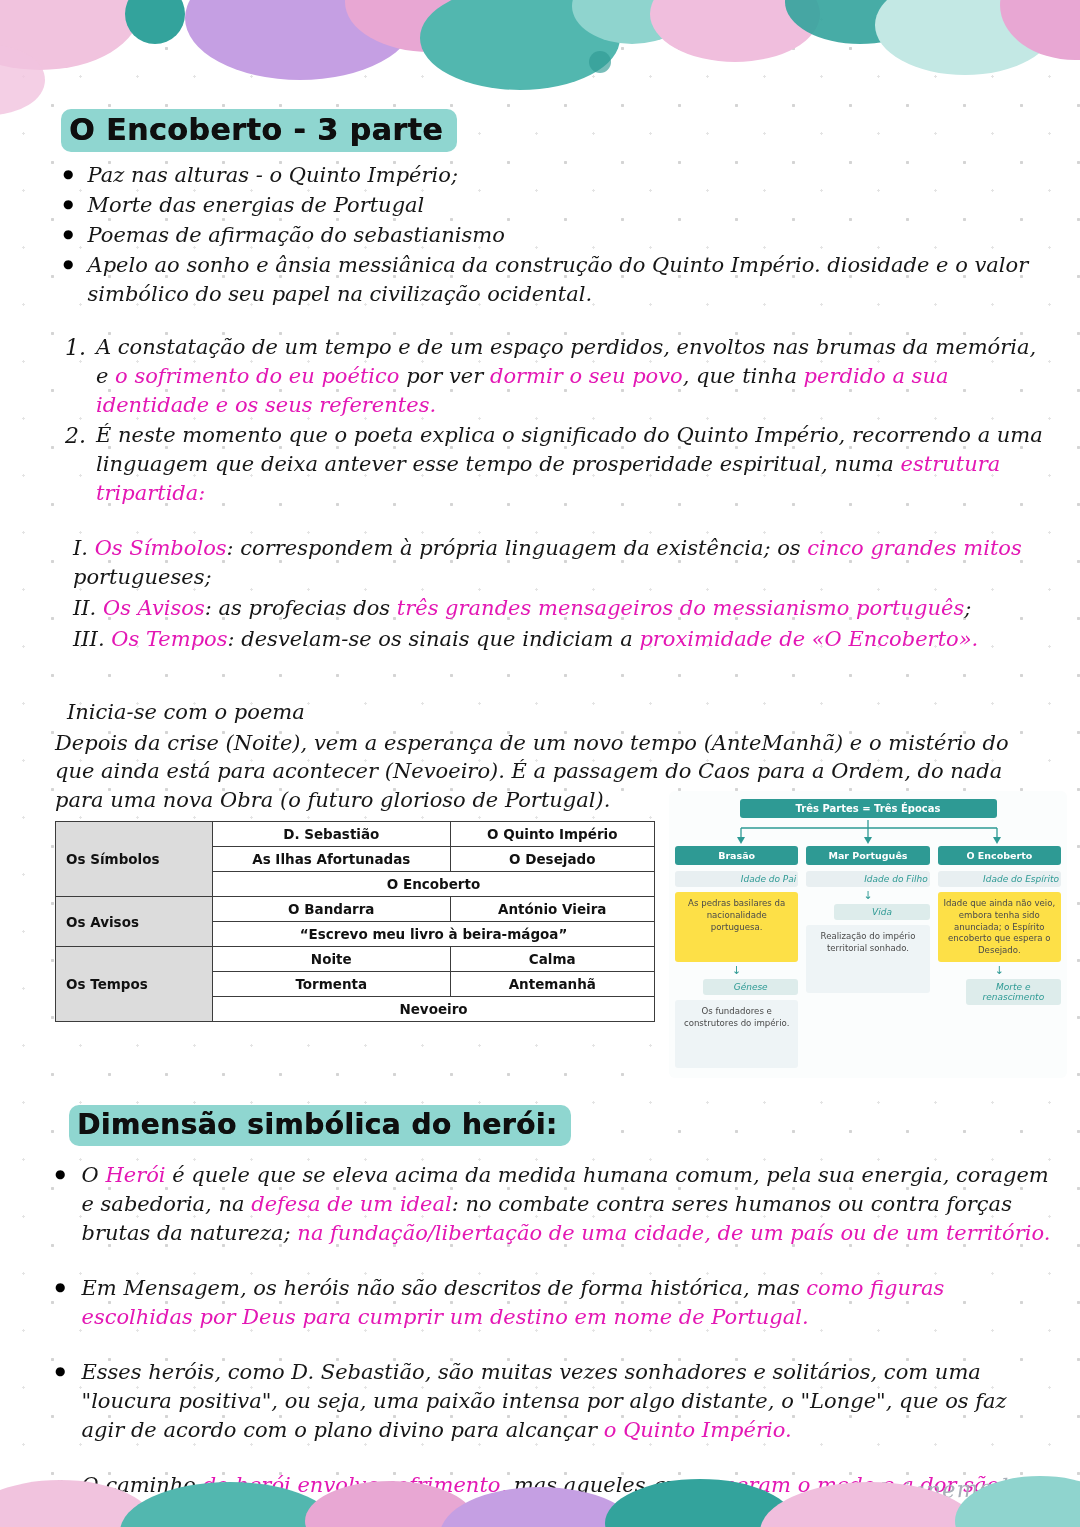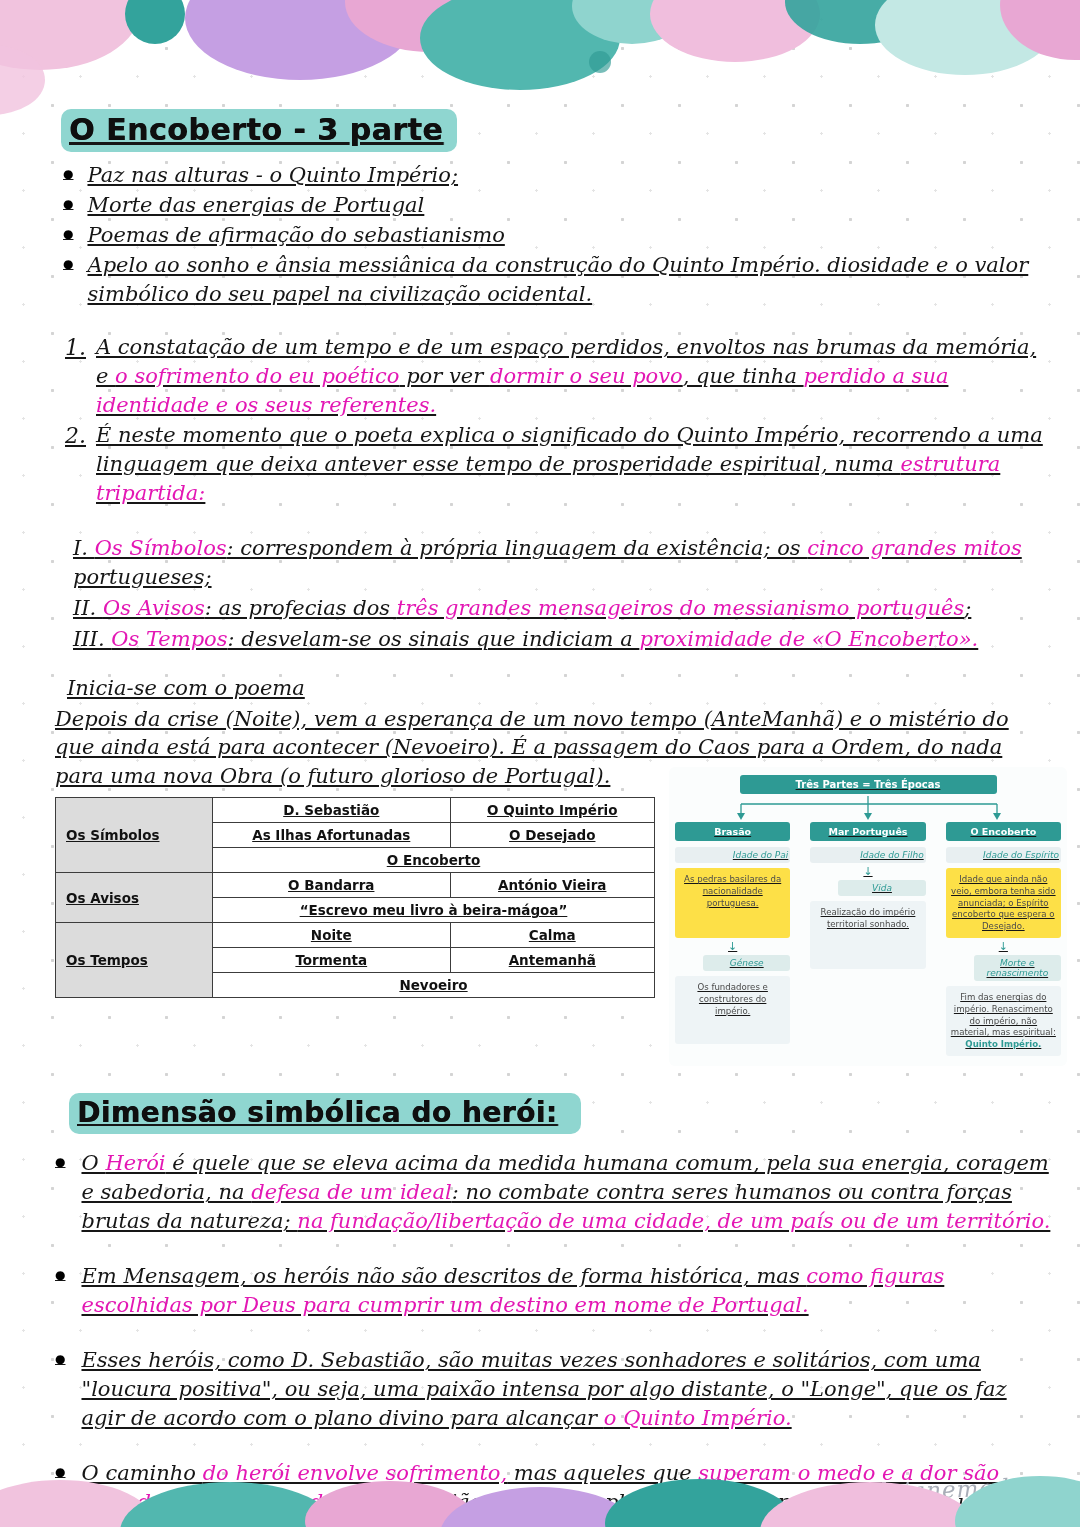--- a/index.html
+++ b/index.html
@@ -3,21 +3,21 @@
 <meta charset="utf-8">
 <style>
   :root{
     --pink:#e317b4;
     --teal:#2e9a94;
     --highlight:#8fd6d0;
   }
   html,body{margin:0;padding:0;background:#ffffff;}
   .page{
     position:relative;width:1080px;height:1527px;background:#ffffff;overflow:hidden;
-    font-family:"DejaVu Serif","Liberation Serif",serif;color:#161616;text-decoration:underline;
+    font-family:"DejaVu Serif","Liberation Serif",serif;color:#161616;
   }
   .dots{
     position:absolute;inset:0;pointer-events:none;
     background-image:radial-gradient(#cdcdcd 1.4px,transparent 1.5px),radial-gradient(#e0e0e0 1.2px,transparent 1.3px);
     background-size:57px 57px,57px 57px;
     background-position:24px 20px,52px 48px;
     opacity:.85;
   }
   .deco{position:absolute;left:0;width:100%;pointer-events:none;}
   .deco-top{top:0;}
@@ -28,55 +28,55 @@
     font-family:"DejaVu Sans","Liberation Sans",sans-serif;font-weight:800;
     font-size:30px;letter-spacing:.5px;margin:0 0 14px 6px;color:#0f0f0f;
     text-shadow:.6px 0 #0f0f0f;
   }
   .big-title .hl{background:var(--highlight);border-radius:10px;padding:3px 14px 5px 8px;}
   .sec2-title{
     font-family:"DejaVu Sans","Liberation Sans",sans-serif;font-weight:800;
     font-size:28px;letter-spacing:.5px;margin:30px 0 20px 14px;color:#0f0f0f;
     text-shadow:.6px 0 #0f0f0f;
   }
-  .sec2-title .hl{background:var(--highlight);border-radius:10px;padding:3px 24px 5px 8px;}
+  .sec2-title .hl{background:var(--highlight);border-radius:10px;padding:3px 14px 5px 8px;}
 
   .itxt,.num-text,.roman-item,.para,.bullet-text{font-style:italic;font-size:21px;line-height:1.38;color:#161616;}
   .seg-pink{color:var(--pink);}
 
   .bullets{list-style:none;margin:0 0 0 8px;padding:0;}
   .bullets li{display:flex;gap:14px;margin:1px 0;}
   .bullets li::before{content:"●";font-size:12px;line-height:2.2;color:#000;}
 
   .numlist{margin:24px 0 0 10px;}
   .num-item{display:flex;gap:10px;margin:1px 0;}
   .num{font-style:italic;font-size:22px;line-height:1.32;}
 
   .romans{margin:26px 0 0 2px;}
   .roman-item{margin:2px 16px;}
 
-  .paras{margin-top:20px;}
+  .paras{margin-top:44px;}
   .para-intro{margin:0 0 2px 12px;}
   .para-main{margin:0;max-width:1005px;}
 
   .tablerow{display:flex;margin-top:6px;align-items:flex-start;gap:14px;}
   table.summary{
     border-collapse:collapse;font-family:"DejaVu Sans","Liberation Sans",sans-serif;
     font-weight:bold;font-size:13.5px;width:600px;flex:0 0 auto;background:#fff;color:#111;
   }
   .summary td{border:1.2px solid #3c3c3c;padding:2px 20px;text-align:center;height:20px;}
   .summary td.lbl{background:#dcdcdc;text-align:left;width:126px;padding-left:10px;}
 
   .diagram{
     width:386px;flex:0 0 auto;margin-top:-30px;background:#fbfdfd;border-radius:6px;
     padding:8px 6px 10px 6px;font-family:"DejaVu Sans","Liberation Sans",sans-serif;
   }
   .diag-title{width:225px;margin:0 auto;background:var(--teal);color:#fff;font-size:10px;font-weight:bold;text-align:center;padding:4px 16px;border-radius:3px;}
   .connector{display:block;margin:2px auto 0 auto;}
-  .diag-cols{display:flex;gap:20px;}
+  .diag-cols{display:flex;gap:8px;}
   .diag-col{flex:1;display:flex;flex-direction:column;}
   .diag-header{background:var(--teal);color:#fff;font-size:9.5px;font-weight:bold;text-align:center;padding:4px 2px;border-radius:3px;}
   .diag-age{background:#e8eff1;color:var(--teal);font-size:9px;font-style:italic;text-align:right;padding:3px 2px;border-radius:3px;margin-top:6px;}
   .diag-desc{background:#fde047;color:#4a4a4a;font-size:8.6px;text-align:center;padding:6px 5px;border-radius:3px;margin-top:5px;min-height:58px;line-height:1.35;}
   .diag-arrow{color:var(--teal);text-align:center;font-size:11px;line-height:1;margin:3px 0;}
   .diag-stage{background:#ddeceb;color:var(--teal);font-size:9px;font-style:italic;text-align:center;padding:3px 2px;border-radius:3px;margin-left:28px;}
   .diag-stagedesc{background:#eef4f6;color:#4a4a4a;font-size:8.6px;text-align:center;padding:6px 5px;border-radius:3px;margin-top:5px;min-height:56px;line-height:1.35;}
   .tealb{color:var(--teal);font-weight:bold;}
 
   .hero-bullets{list-style:none;margin:0;padding:0;}
@@ -221,23 +221,20 @@
               <span>Realização do império territorial sonhado.</span><span class="tealb"></span>
             </div>
           </div>
 
           <div class="diag-col">
             <div class="diag-header">O Encoberto</div>
             <div class="diag-age">Idade do Espírito</div>
             <div class="diag-desc">Idade que ainda não veio, embora tenha sido anunciada; o Espírito encoberto que espera o Desejado.</div>
             <div class="diag-arrow">↓</div>
             <div class="diag-stage">Morte e renascimento</div>
-            <div class="diag-stagedesc">
-              <span>Fim das energias do império. Renascimento do império, não material, mas espiritual: </span><span class="tealb">Quinto Império.</span>
-            </div>
           </div>
 
         </div>
       </div>
     </div>
 
     <h2 class="sec2-title">
       <span class="hl">Dimensão simbólica do herói:</span>
     </h2>
 

